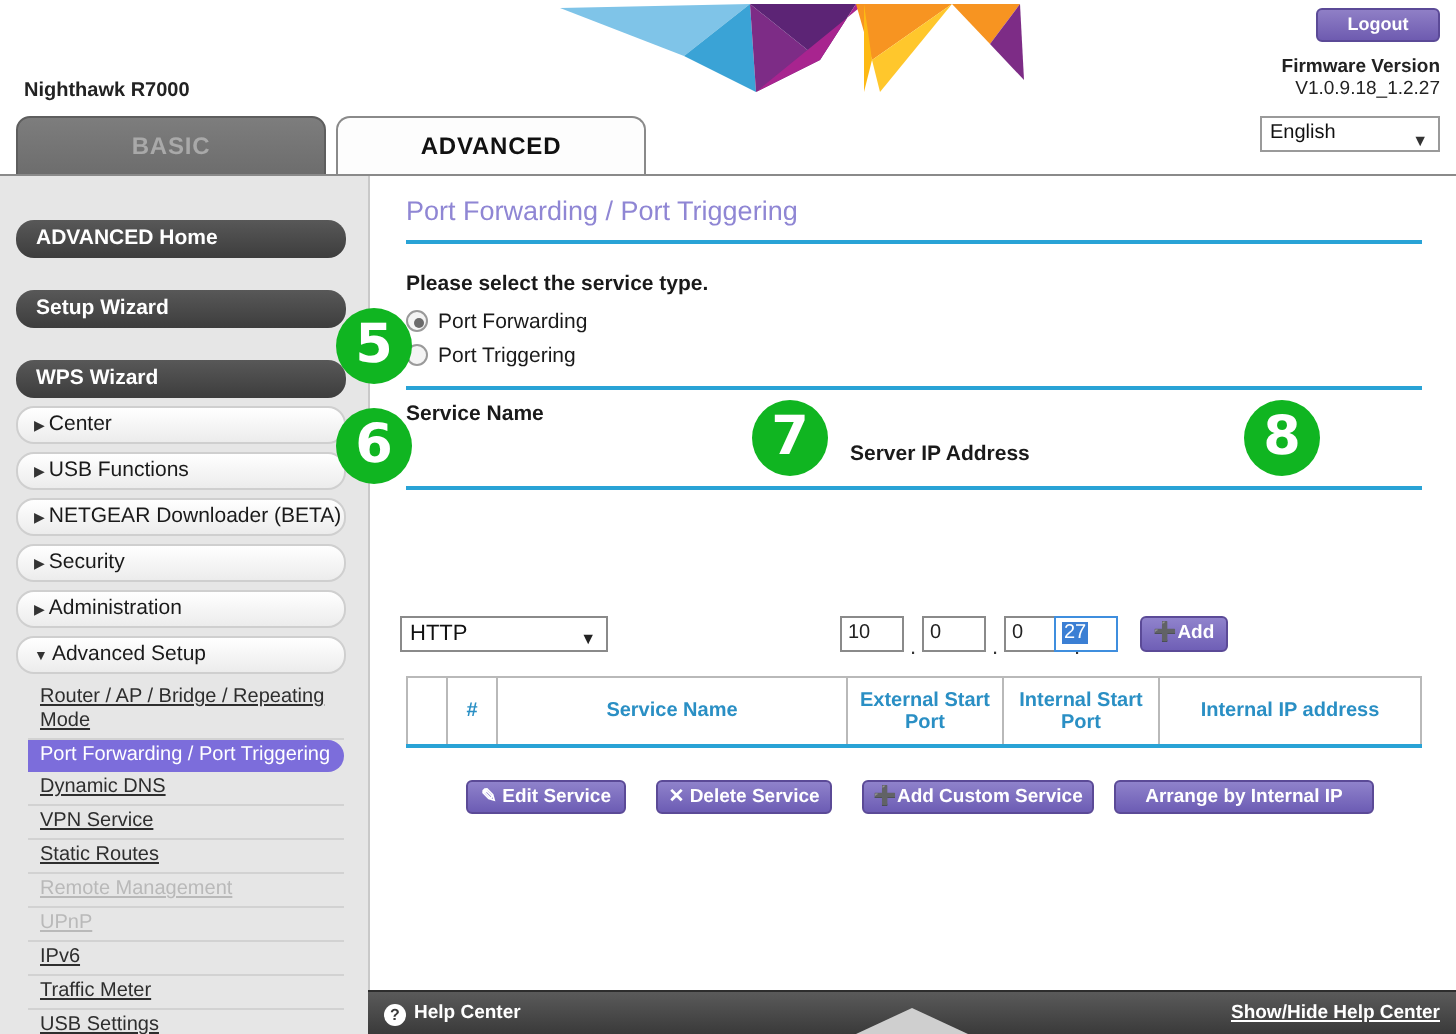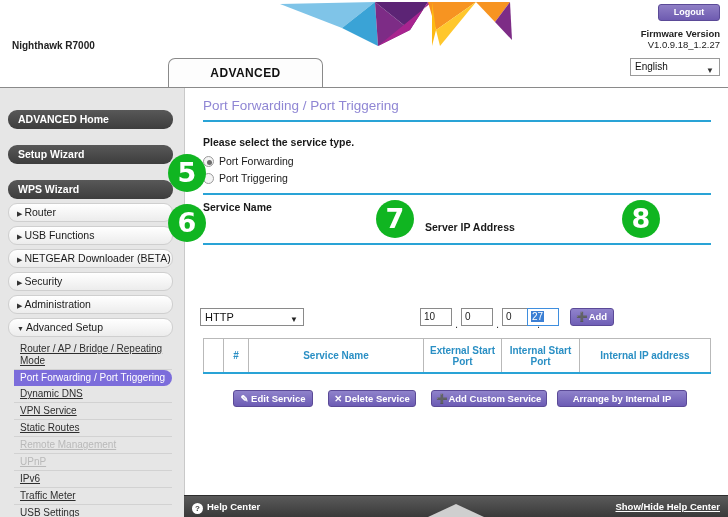--- a/index.html
+++ b/index.html
@@ -211,34 +211,35 @@
     <div class="fw-label">Firmware Version</div>
     <div class="fw-value">V1.0.9.18_1.2.27</div>
   </div>
 
   <div class="lang-select">
     <span>English</span>
     <span class="caret">▼</span>
   </div>
 
   <div class="tabs">
+    <div class="tab tab-basic">BASIC</div>
     <div class="tab tab-advanced">ADVANCED</div>
   </div>
   <div class="headsep"></div>
 
   <div class="body">
 
     <div class="sidebar">
       <div style="height:6px"></div>
       <div class="nav-primary">ADVANCED Home</div>
       <div class="nav-primary">Setup Wizard</div>
       <div class="nav-primary">WPS Wizard</div>
 
       <div class="nav-group">
-        <span class="arrow">▶</span><span>Router</span>
+        <span class="arrow">▶</span><span>Center</span>
       </div>
       <div class="nav-group">
         <span class="arrow">▶</span><span>USB Functions</span>
       </div>
       <div class="nav-group">
         <span class="arrow">▶</span><span>NETGEAR Downloader (BETA)</span>
       </div>
       <div class="nav-group">
         <span class="arrow">▶</span><span>Security</span>
       </div>

